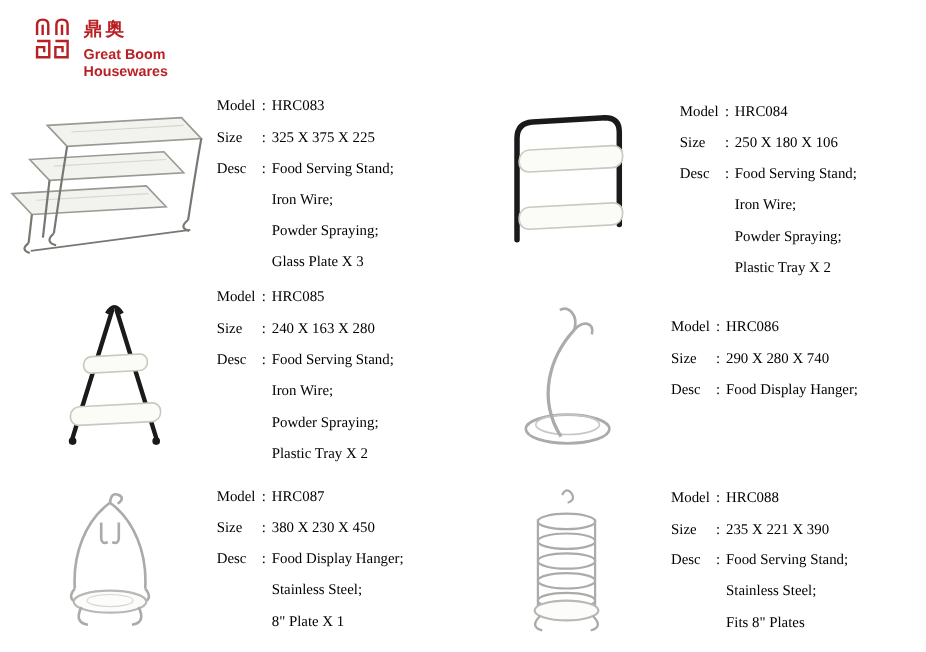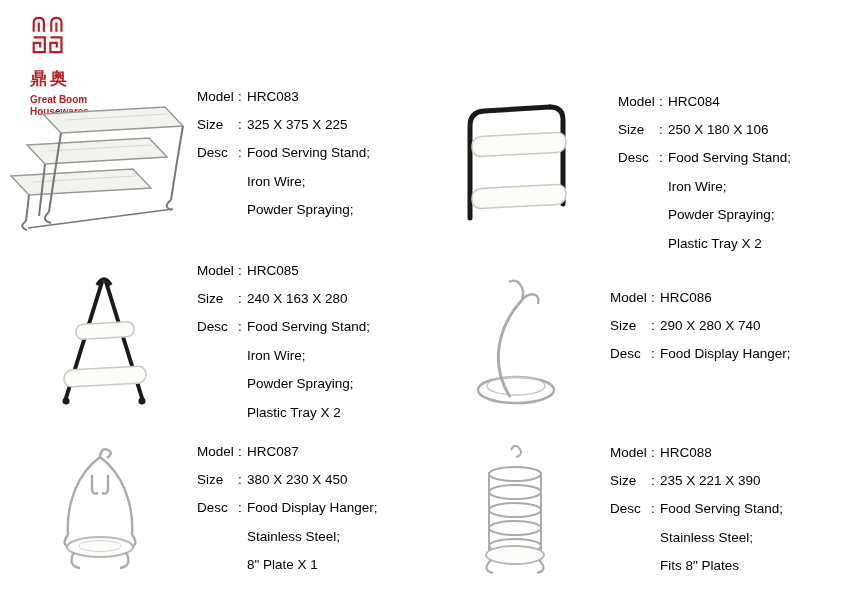--- a/index.html
+++ b/index.html
@@ -1,29 +1,29 @@
 <!DOCTYPE html>
 <html><head>
 <meta charset="utf-8">
 <style>
   * { margin:0; padding:0; box-sizing:border-box; }
   html,body { background:#ffffff; }
   body { font-family:"Liberation Sans", sans-serif; }
   .page { position:relative; width:842px; height:593px; background:#ffffff; overflow:hidden; color:#000; }
 
   
-  .logo { position:absolute; left:30px; top:13px; display:flex; gap:9px; align-items:flex-start;flex-direction:column; }
+  .logo { position:absolute; left:30px; top:13px; display:flex; gap:9px; align-items:flex-start; }
   .seal { width:37px; height:43px; display:block; }
   .brandtext { padding-top:2px; }
   .cn { color:#b92025; font-size:17px; font-weight:bold; letter-spacing:3px; margin-bottom:4px; }
-  .en { color:#b92025; font-size:10px; font-weight:bold; line-height:1.18; }
+  .en { color:#b92025; font-size:13px; font-weight:bold; line-height:1.18; }
 
   
   .ptext { position:absolute; }
-  .row { display:flex; align-items:center; height:28.4px; font-size:13.5px; color:#000; }
+  .row { display:flex; align-items:center; height:28.4px; font-size:13.5px; color:#000;font-family:Liberation Serif, serif; }
   .lbl { display:inline-block; width:41px; }
   .col { display:inline-block; width:9px; }
   .cont { padding-left:50px; }
 
   .pt1 { left:197px; top:82px; }
   .pt2 { left:618px; top:87px; }
   .pt3 { left:197px; top:256px; }
   .pt4 { left:610px; top:283px; }
   .pt5 { left:197px; top:437px; }
   .pt6 { left:610px; top:438px; }
@@ -170,20 +170,23 @@
       <span class="lbl">Desc</span>
         <span class="col">:</span>
         <span class="val">Food Serving Stand;</span>
     </div>
     <div class="row cont">
         <span class="val">Iron Wire;</span>
       </div>
     <div class="row cont">
         <span class="val">Powder Spraying;</span>
       </div>
+    <div class="row cont">
+        <span class="val">Glass Plate X 3</span>
+      </div>
   </div>
 
   <div class="ptext pt2">
     <div class="row">
       <span class="lbl">Model</span>
         <span class="col">:</span>
         <span class="val">HRC084</span>
     </div>
     <div class="row">
       <span class="lbl">Size</span>

